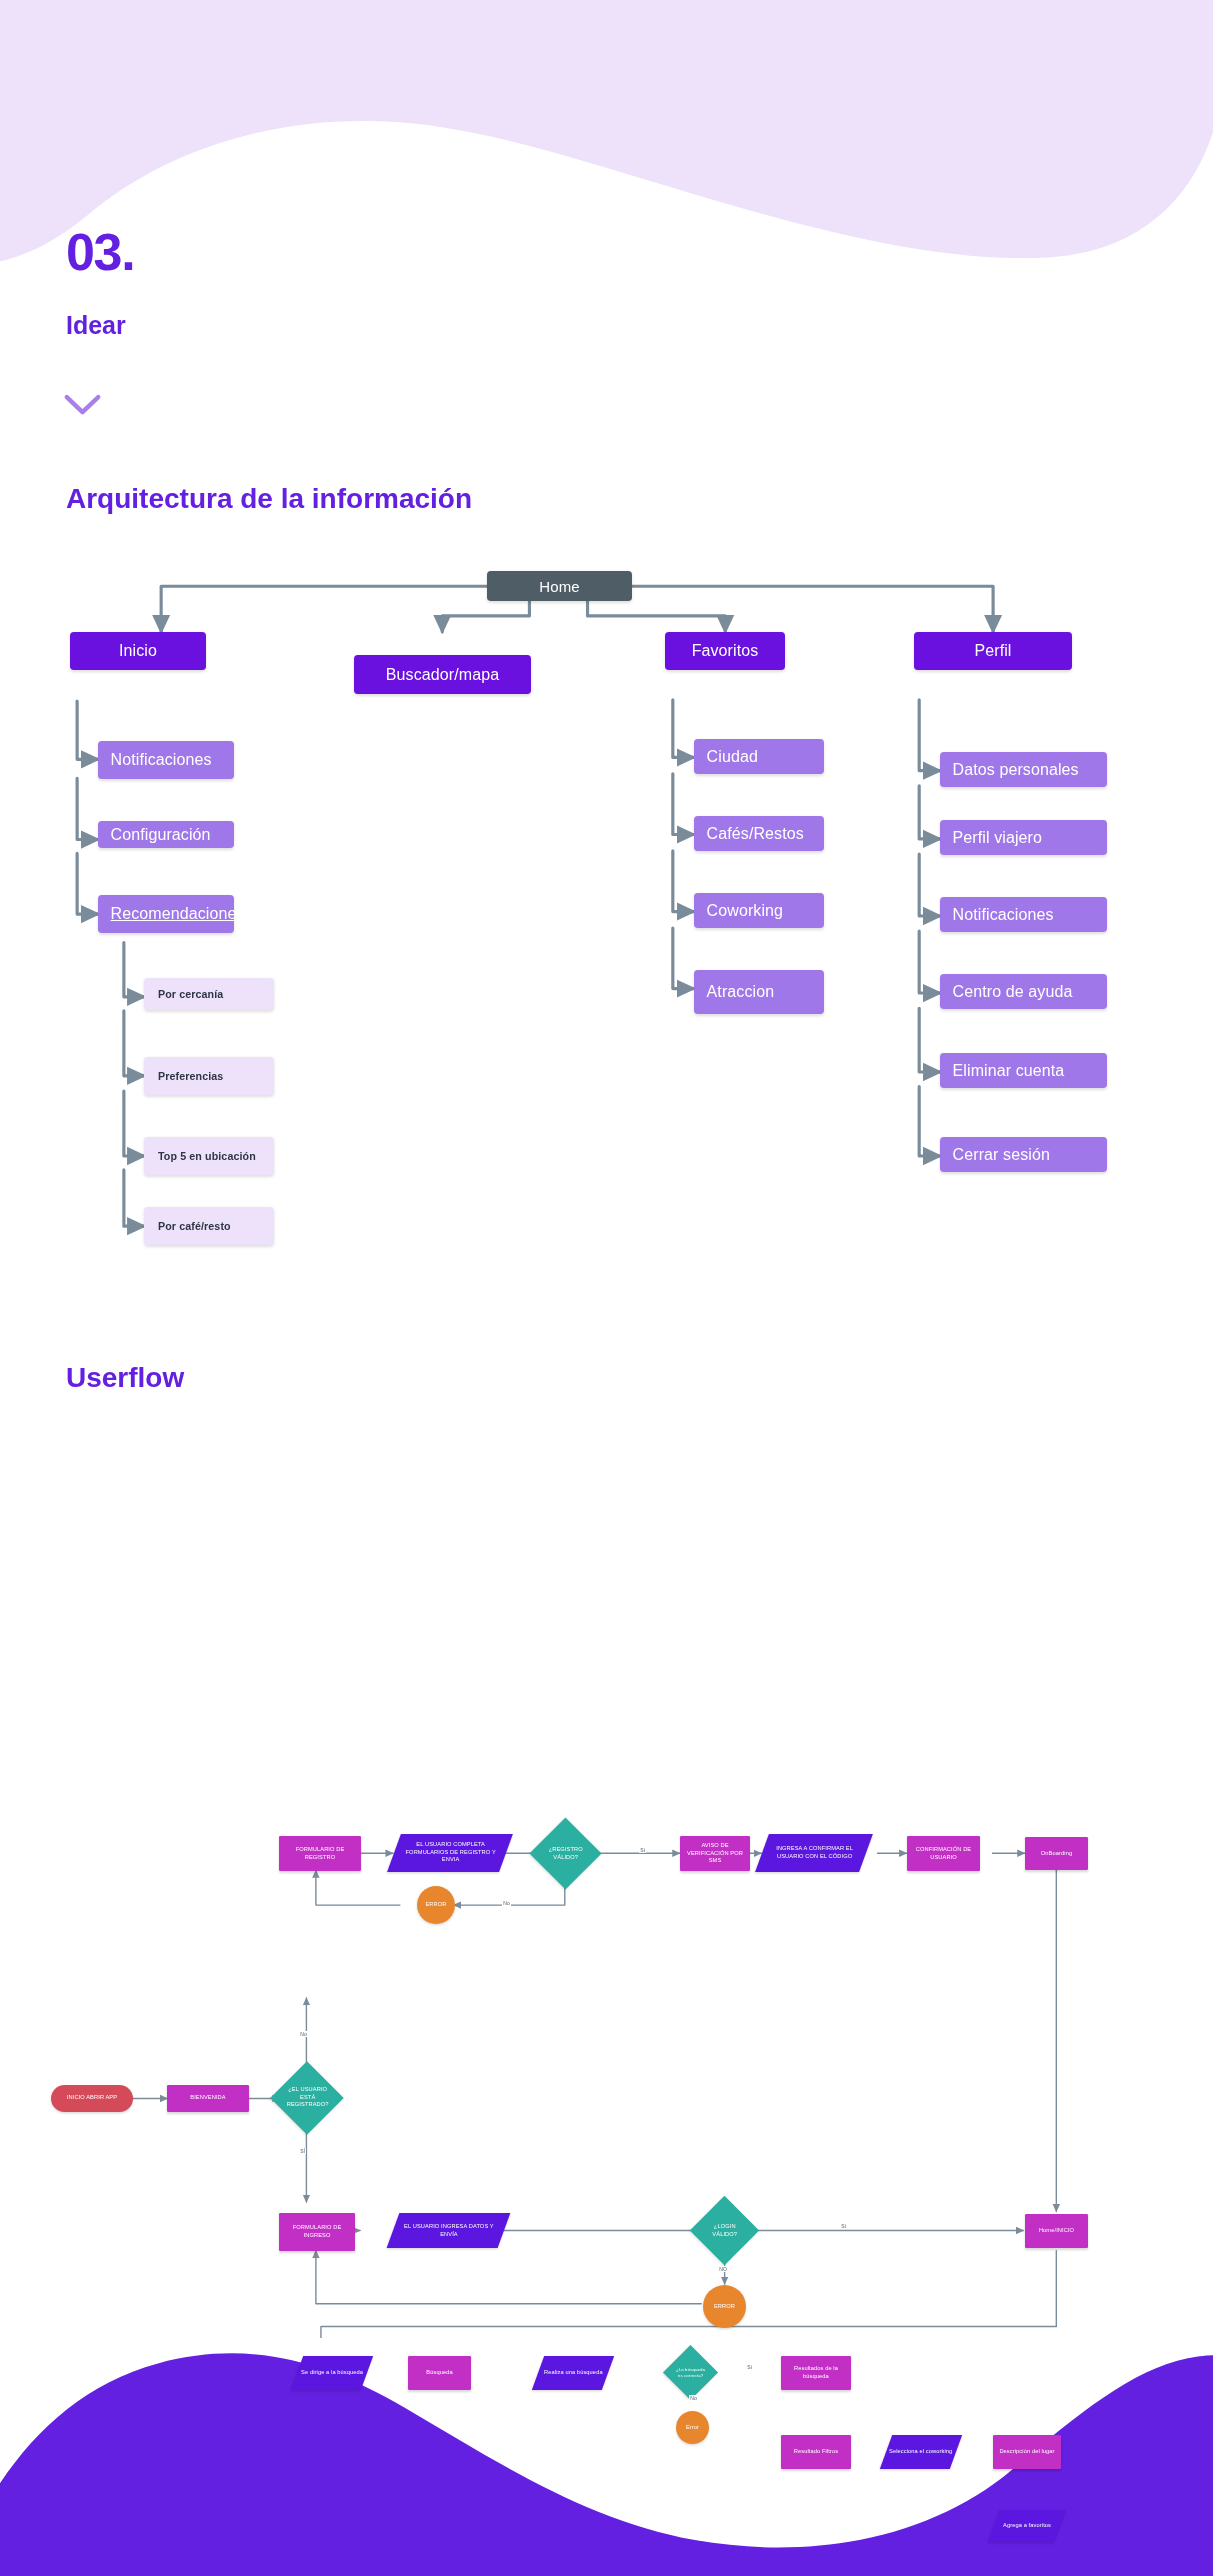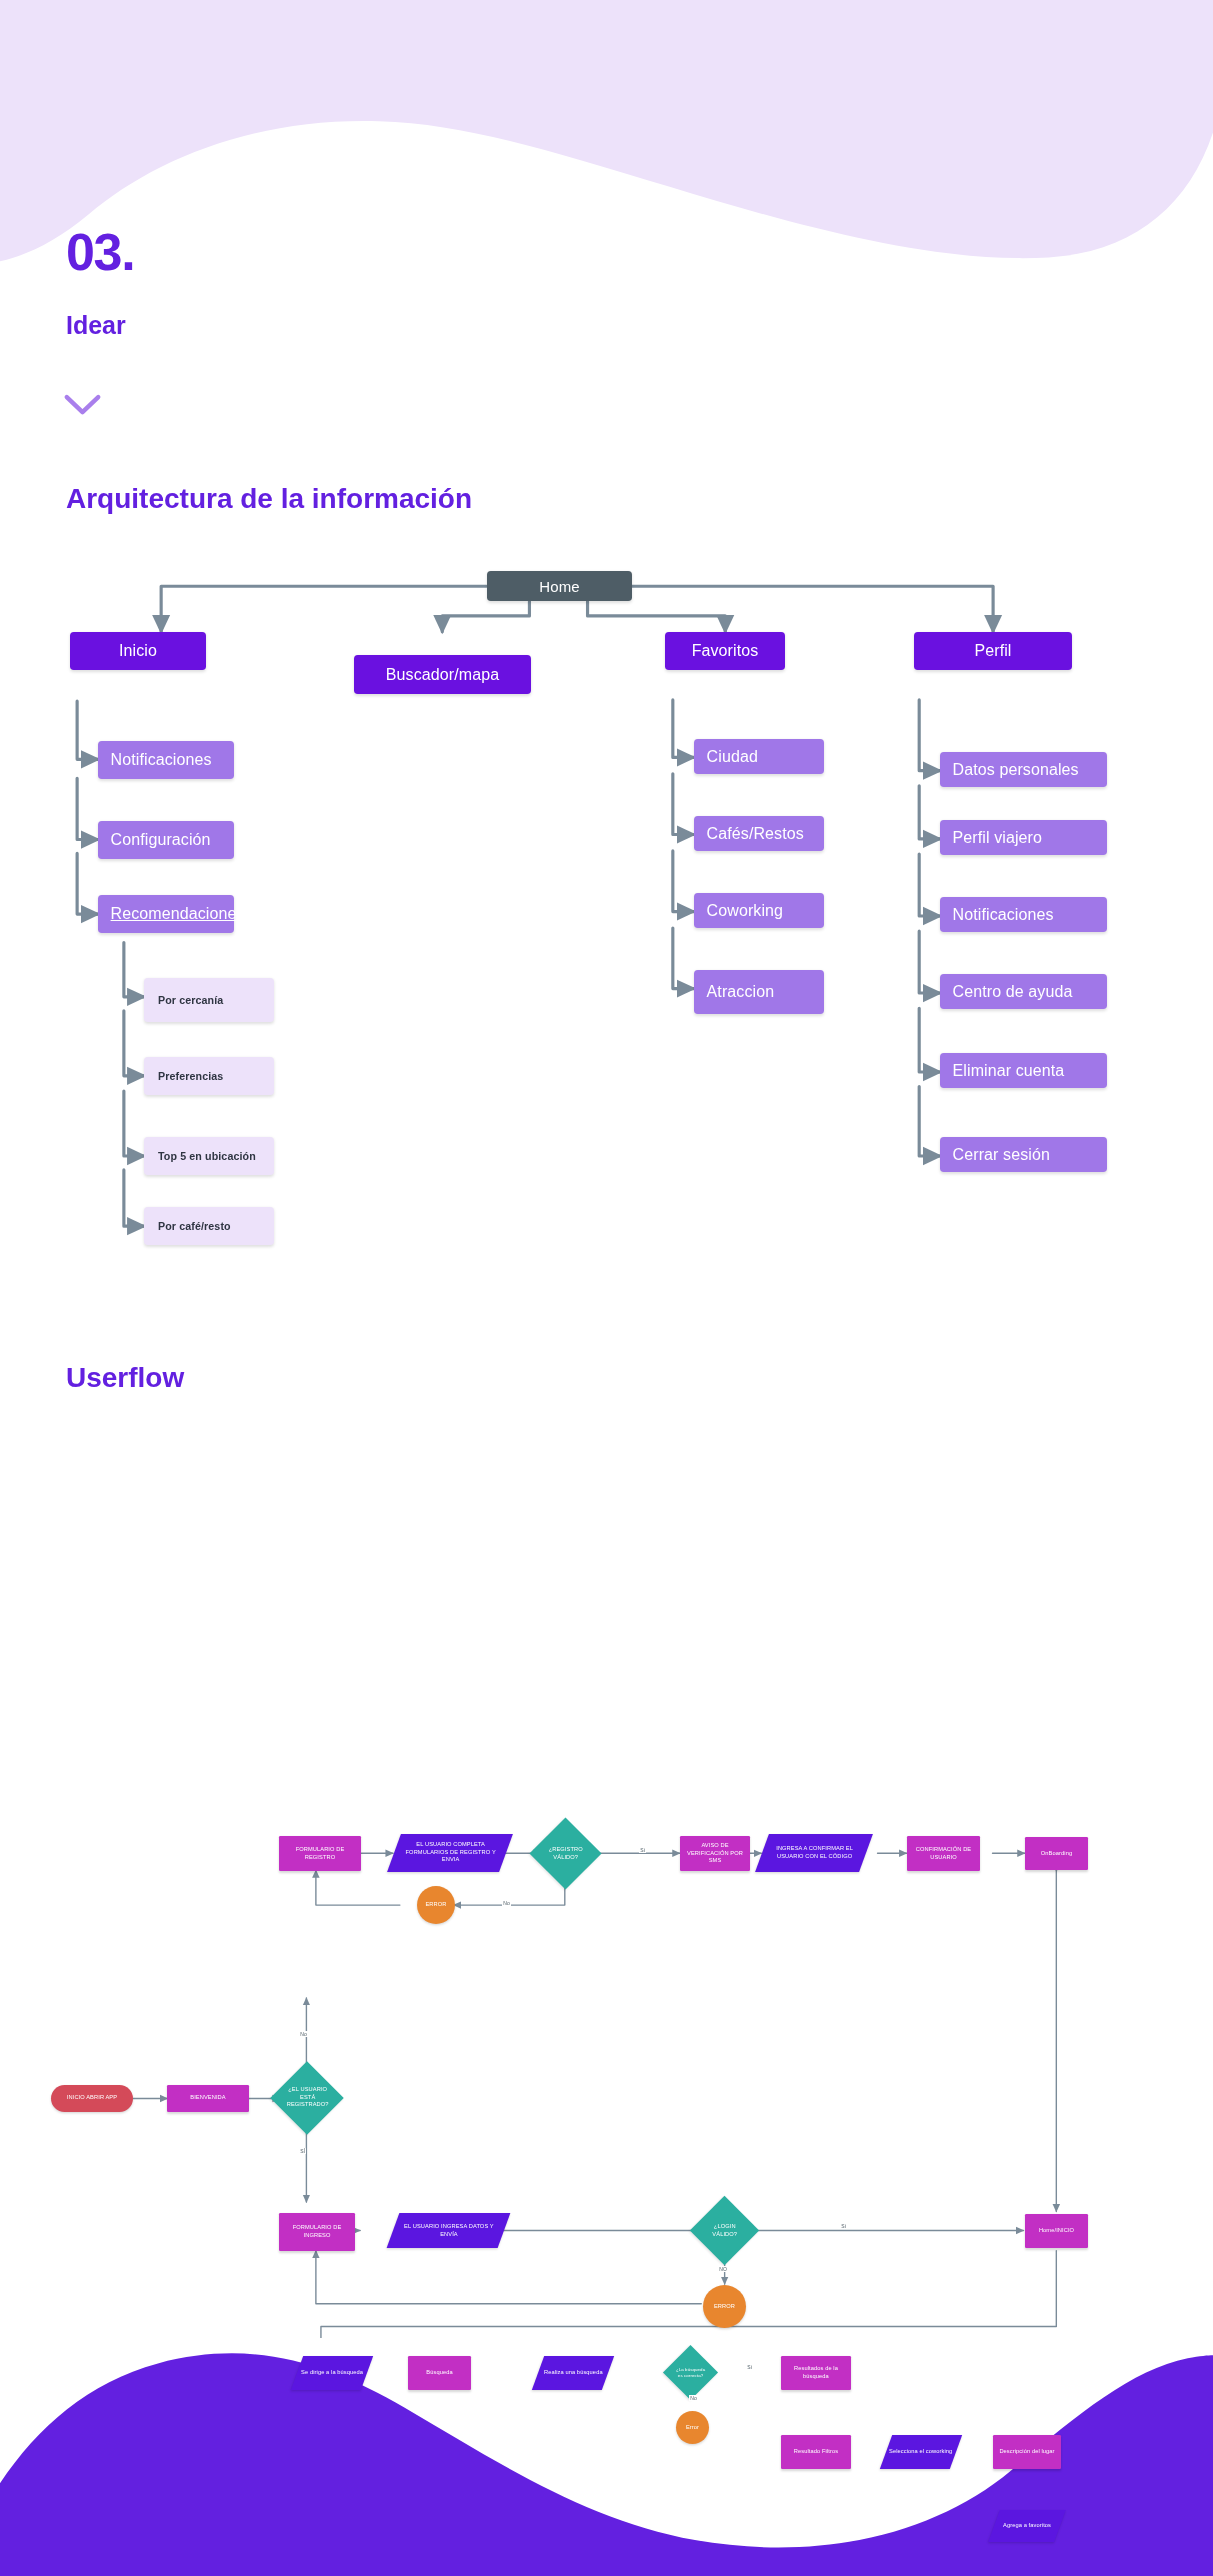--- a/index.html
+++ b/index.html
@@ -163,27 +163,27 @@
     <div class="node home" style="left:487px;top:571px;width:145px;height:30px;">
       <span>Home</span>
     </div>
 
     <div class="node l1" style="left:70px;top:632px;width:136px;height:38px;">
       <span>Inicio</span>
     </div>
     <div class="node l2" style="left:98px;top:741px;width:136px;height:38px;">
       <span>Notificaciones</span>
     </div>
-    <div class="node l2" style="left:98px;top:821px;width:136px;height:38px;">
+    <div class="node l2" style="left:98px;top:821px;width:136px;height:27px;">
       <span>Configuración</span>
     </div>
     <div class="node l2" style="left:98px;top:895px;width:136px;height:38px;text-decoration:underline;">
       <span>Recomendaciones</span>
     </div>
-    <div class="node l3" style="left:144px;top:978px;width:130px;height:44px;align-items:center;">
+    <div class="node l3" style="left:144px;top:978px;width:130px;height:32px;align-items:center;">
       <span>Por cercanía</span>
     </div>
     <div class="node l3" style="left:144px;top:1057px;width:130px;height:38px;">
       <span>Preferencias</span>
     </div>
     <div class="node l3" style="left:144px;top:1137px;width:130px;height:38px;">
       <span>Top 5 en ubicación</span>
     </div>
     <div class="node l3" style="left:144px;top:1207px;width:130px;height:38px;">
       <span>Por café/resto</span>

